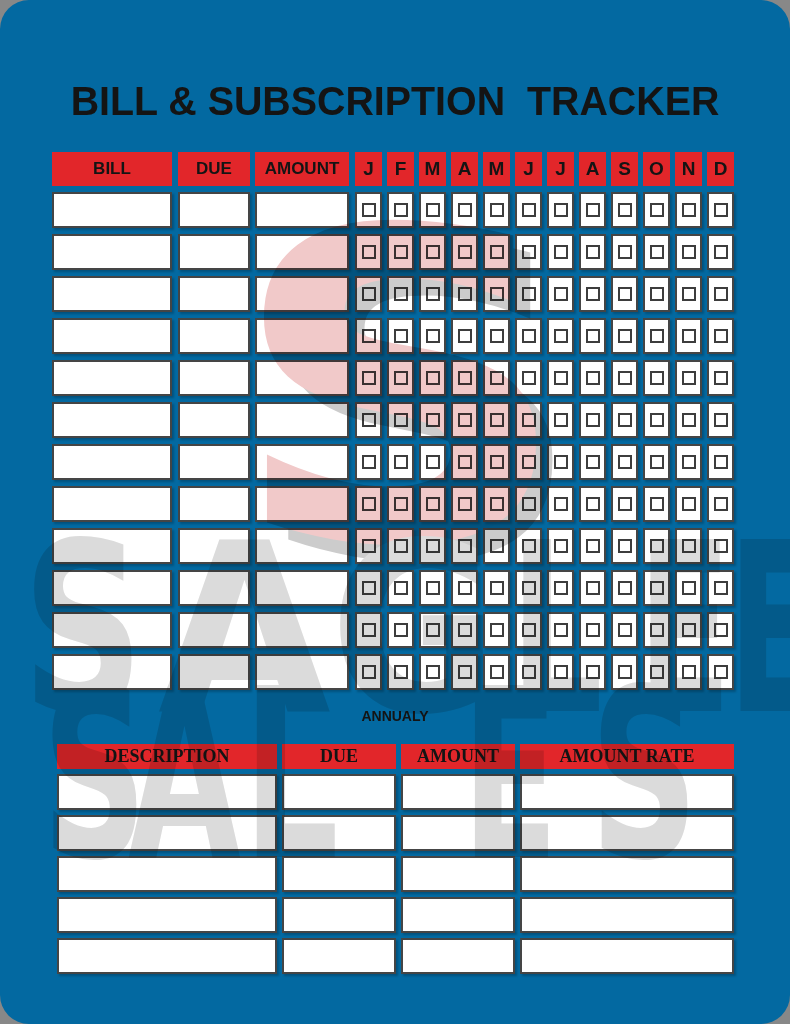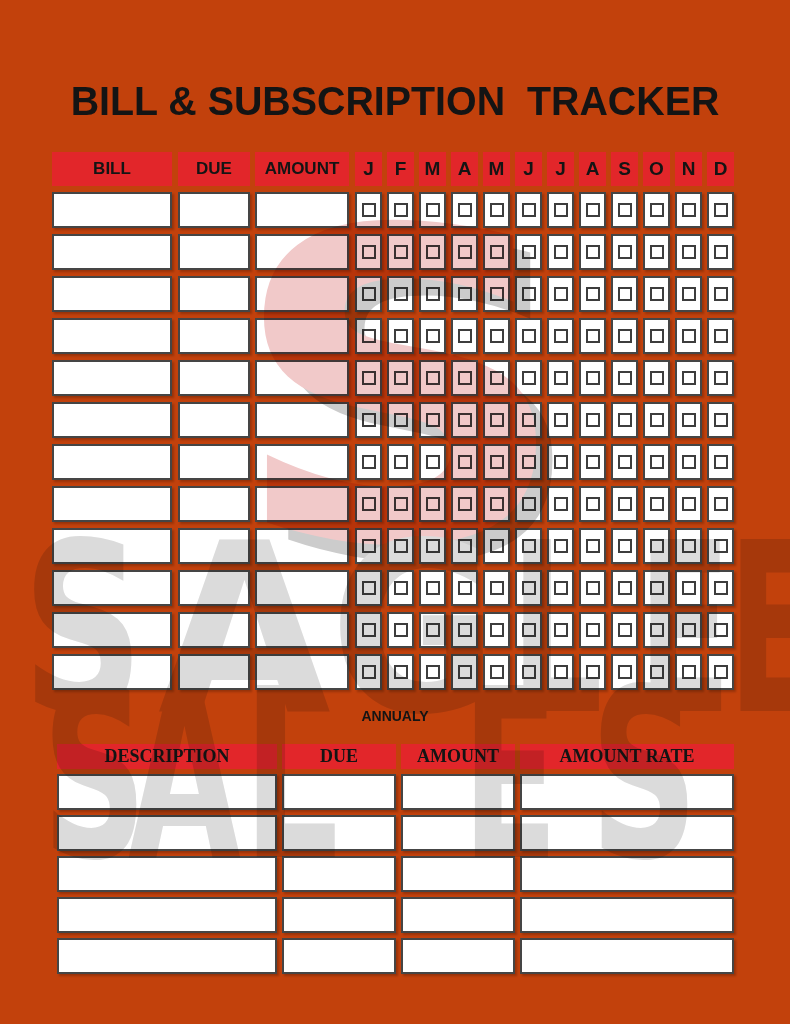--- a/index.html
+++ b/index.html
@@ -8,24 +8,25 @@
     --border:#454545;
     --wm-gray:#dbdbdb;
     --wm-pink:#f1c9c9;
     --wm-shadow:#cccccc;
   }
   *{margin:0;padding:0;box-sizing:border-box;}
   html,body{background:#888;}
   .page{
     position:relative;
     width:790px;height:1024px;
-    background:#c2410c;
+    background:#0369a1;
     overflow:hidden;
     font-family:"Liberation Sans","DejaVu Sans",sans-serif;
     margin:0 auto;
+    border-radius:29px;
   }
   
   .page-title{
     position:absolute;top:78px;left:0;width:790px;
     text-align:center;
     font-size:41px;font-weight:800;color:var(--ink);
     letter-spacing:0px;
     white-space:pre;
     transform:scaleX(.96);
   }

